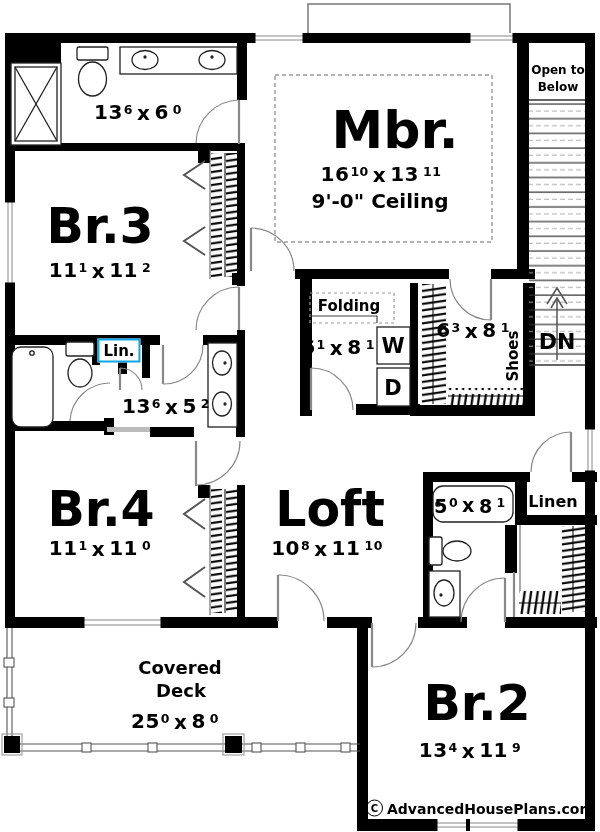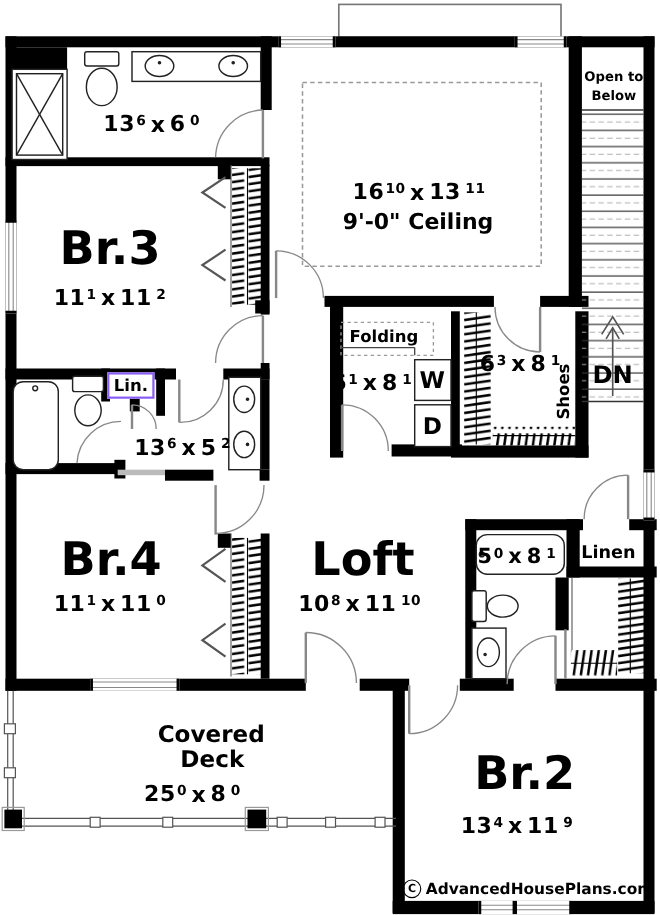--- a/index.html
+++ b/index.html
@@ -1,36 +1,36 @@
 <!DOCTYPE html>
 <html><head>
 <meta charset="utf-8">
 <style>
   html,body{margin:0;padding:0;background:#fff;}
   #plan{position:relative;width:600px;height:832px;background:#fff;overflow:hidden;
         font-family:"DejaVu Sans","Liberation Sans",sans-serif;}
   #linework{position:absolute;left:0;top:0;}
   .txt{position:absolute;transform:translate(-50%,-50%);font-weight:bold;color:#000;
        white-space:nowrap;line-height:1;}
-  .room-name{font-size:42px;letter-spacing:0px;}
+  .room-name{font-size:49px;letter-spacing:0px;}
   .mbr-name{font-size:52px;}
   .dim{position:absolute;transform:translate(-50%,-50%);font-size:20px;font-weight:bold;
        white-space:nowrap;letter-spacing:.5px;text-align:right;}
   .dim sup{font-size:12.5px;position:relative;top:2px;vertical-align:super;margin-left:1px;}
   .dim sup.s2{margin-left:4px;}
   .dim .xsep{margin:0 4px;}
   .small-label{font-size:15px;}
   .tiny-label{font-size:12px;text-align:center;}
   .wd-label{font-size:21px;}
   .dn-label{font-size:22px;}
-  .deck-label{font-size:21px;margin-left:12px;}
+  .deck-label{font-size:18px;}
   .ceil-label{font-size:20px;}
   .linen-label{font-size:16px;text-align:center;}
   .rot{transform:translate(-50%,-50%) rotate(-90deg);}
-  .lin-box{border:2px solid #8b5cf6;background:#fff;padding:1px 4px;}
+  .lin-box{border:2px solid #0ea5e9;background:#fff;padding:1px 4px;}
   .watermark{position:absolute;transform:translate(-50%,-50%);font-size:14px;font-weight:bold;
        display:flex;align-items:center;gap:4px;text-decoration:none;color:#000;}
   .copy-circle{display:inline-flex;align-items:center;justify-content:center;
        width:15px;height:15px;border:1.6px solid #000;border-radius:50%;font-size:10px;}
 </style>
 </head>
 <body>
 
 <div id="plan">
 
@@ -299,20 +299,21 @@
     <rect x="4" y="736" width="16" height="17" fill="#000" stroke="none"></rect>
     <rect x="223" y="734" width="21" height="21" fill="none" stroke="#999"></rect>
     <rect x="225" y="736" width="17" height="17" fill="#000" stroke="none"></rect>
   </g>
 </svg>
 
 <div class="dim" style="left:138px;top:112px">
   <span>13</span><sup>6</sup><span class="xsep">x</span><span>6</span><sup class="s2">0</sup>
 </div>
 
+<div class="txt room-name mbr-name" style="left:395px;top:130px">Mbr.</div>
 <div class="dim" style="left:381px;top:174px">
   <span>16</span><sup>10</sup><span class="xsep">x</span><span>13</span><sup class="s2">11</sup>
 </div>
 <div class="txt ceil-label" style="left:380px;top:201px">9'-0" Ceiling</div>
 
 <div class="txt tiny-label" style="left:558px;top:70px">Open to</div>
 <div class="txt tiny-label" style="left:558px;top:87px">Below</div>
 <div class="txt dn-label" style="left:557px;top:342px">DN</div>
 
 <div class="txt room-name" style="left:100px;top:226px">Br.3</div>

